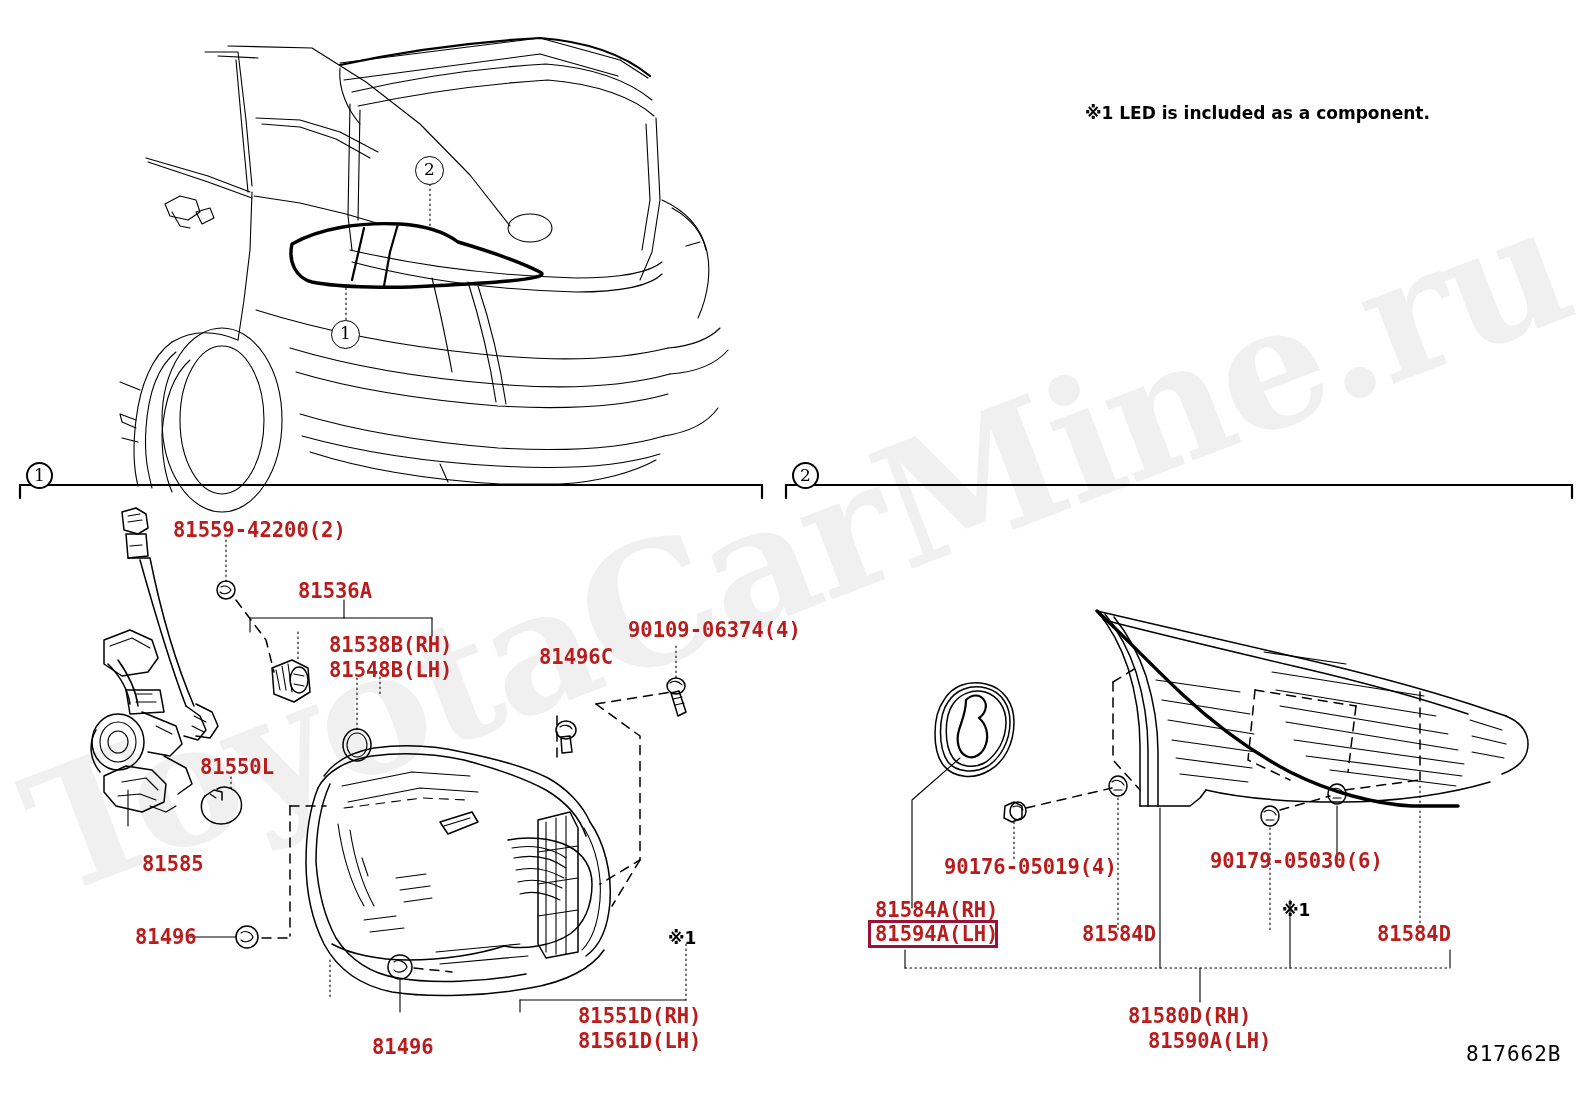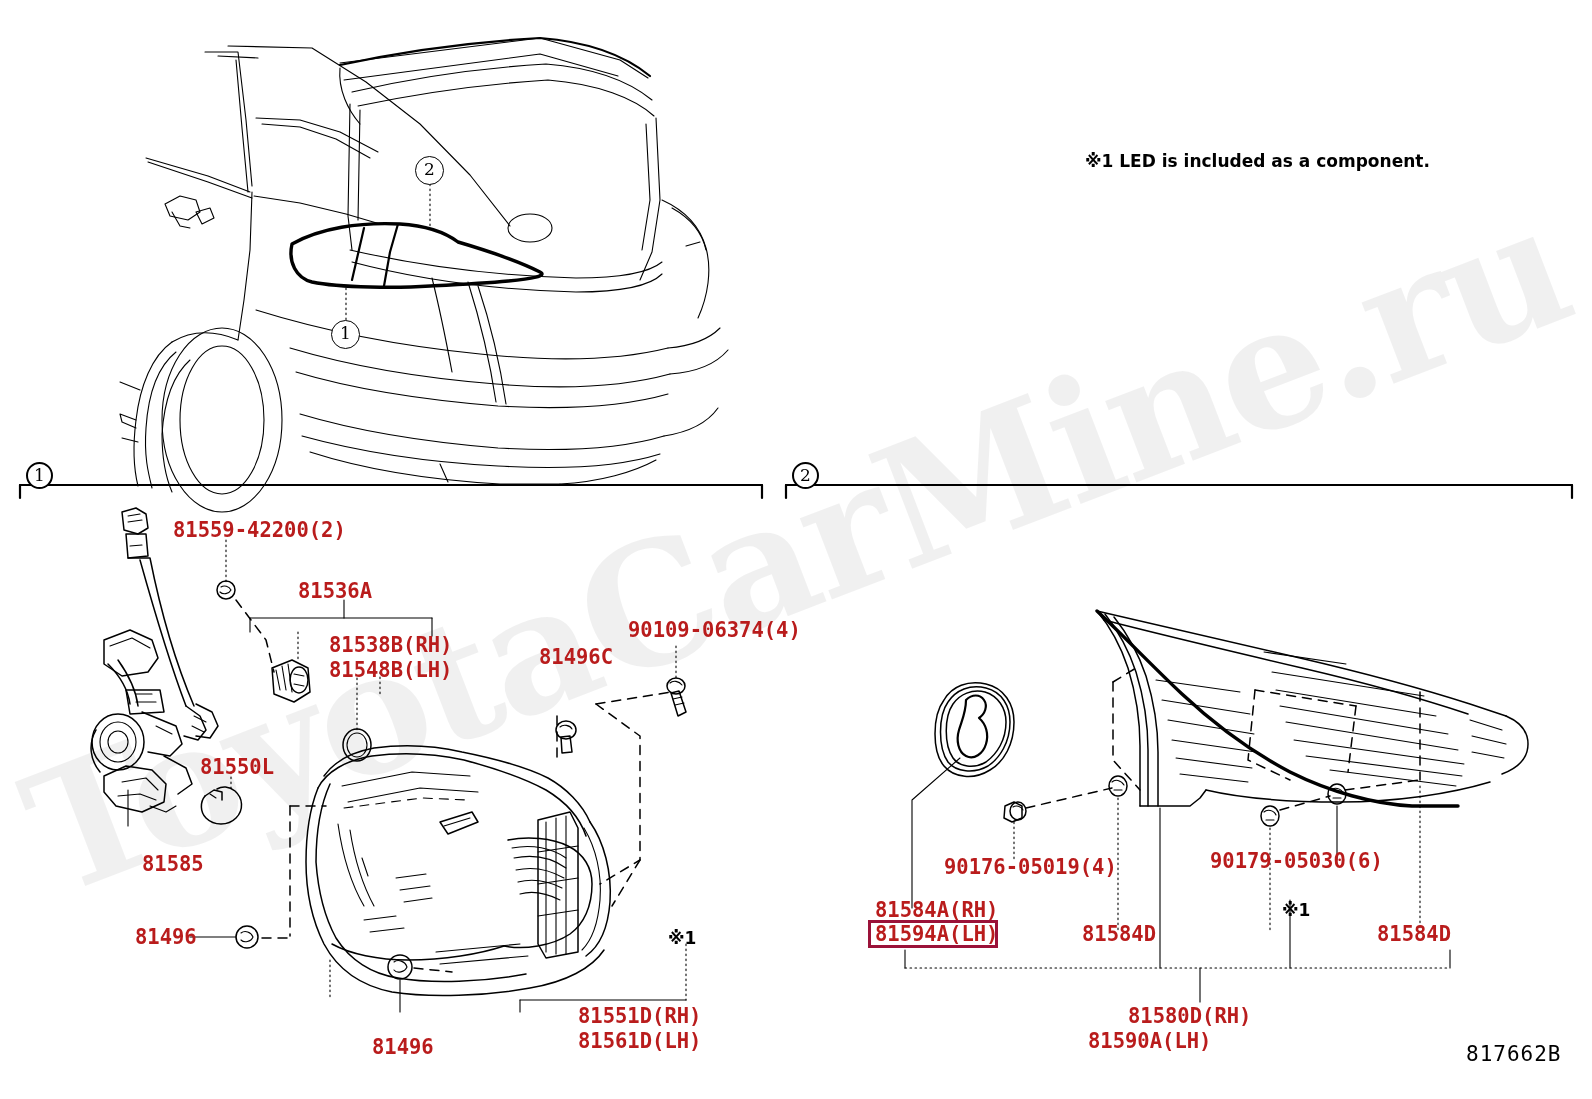--- a/index.html
+++ b/index.html
@@ -503,21 +503,21 @@
       </g>
     </g>
   </svg>
 
   <div class="callout" style="left:415px; top:156px;">2</div>
   <div class="callout" style="left:331px; top:320px;">1</div>
 
   <div class="seccircle" style="left:26px; top:462px;">1</div>
   <div class="seccircle" style="left:792px; top:462px;">2</div>
 
-  <div class="note" style="left:1085px; top:103px;margin-top:48px;">※1 LED is included as a component.</div>
+  <div class="note" style="left:1085px; top:103px;">※1 LED is included as a component.</div>
 
   <div class="lbl" style="left:173px; top:518px;">81559-42200(2)</div>
 
   <div class="lbl" style="left:298px; top:579px;">81536A</div>
 
   <div class="lbl" style="left:329px; top:633px;">81538B(RH)</div>
   <div class="lbl" style="left:329px; top:658px;">81548B(LH)</div>
 
   <div class="lbl" style="left:539px; top:645px;">81496C</div>
 
@@ -545,17 +545,17 @@
   <div id="highlight-box" style="left: 868px; top: 920px; width: 130px; height: 28px; border-color: rgb(155, 18, 57);"></div>
   <div class="lbl" style="left:875px; top:922px; z-index:9;">81594A(LH)</div>
 
   <div class="lbl" style="left:1082px; top:922px;">81584D</div>
 
   <div class="lbl" style="left:1377px; top:922px;">81584D</div>
 
   <div class="astmark" style="left:1282px; top:900px;">※1</div>
 
   <div class="lbl" style="left:1128px; top:1004px;">81580D(RH)</div>
-  <div class="lbl" style="left:1088px; top:1029px;text-align:center;">81590A(LH)</div>
+  <div class="lbl" style="left:1148px; top:1029px;text-align:center;">81590A(LH)</div>
 
   <div class="diagcode" style="left:1466px; top:1042px;">817662B</div>
 
 </div>
 
 </body></html>

